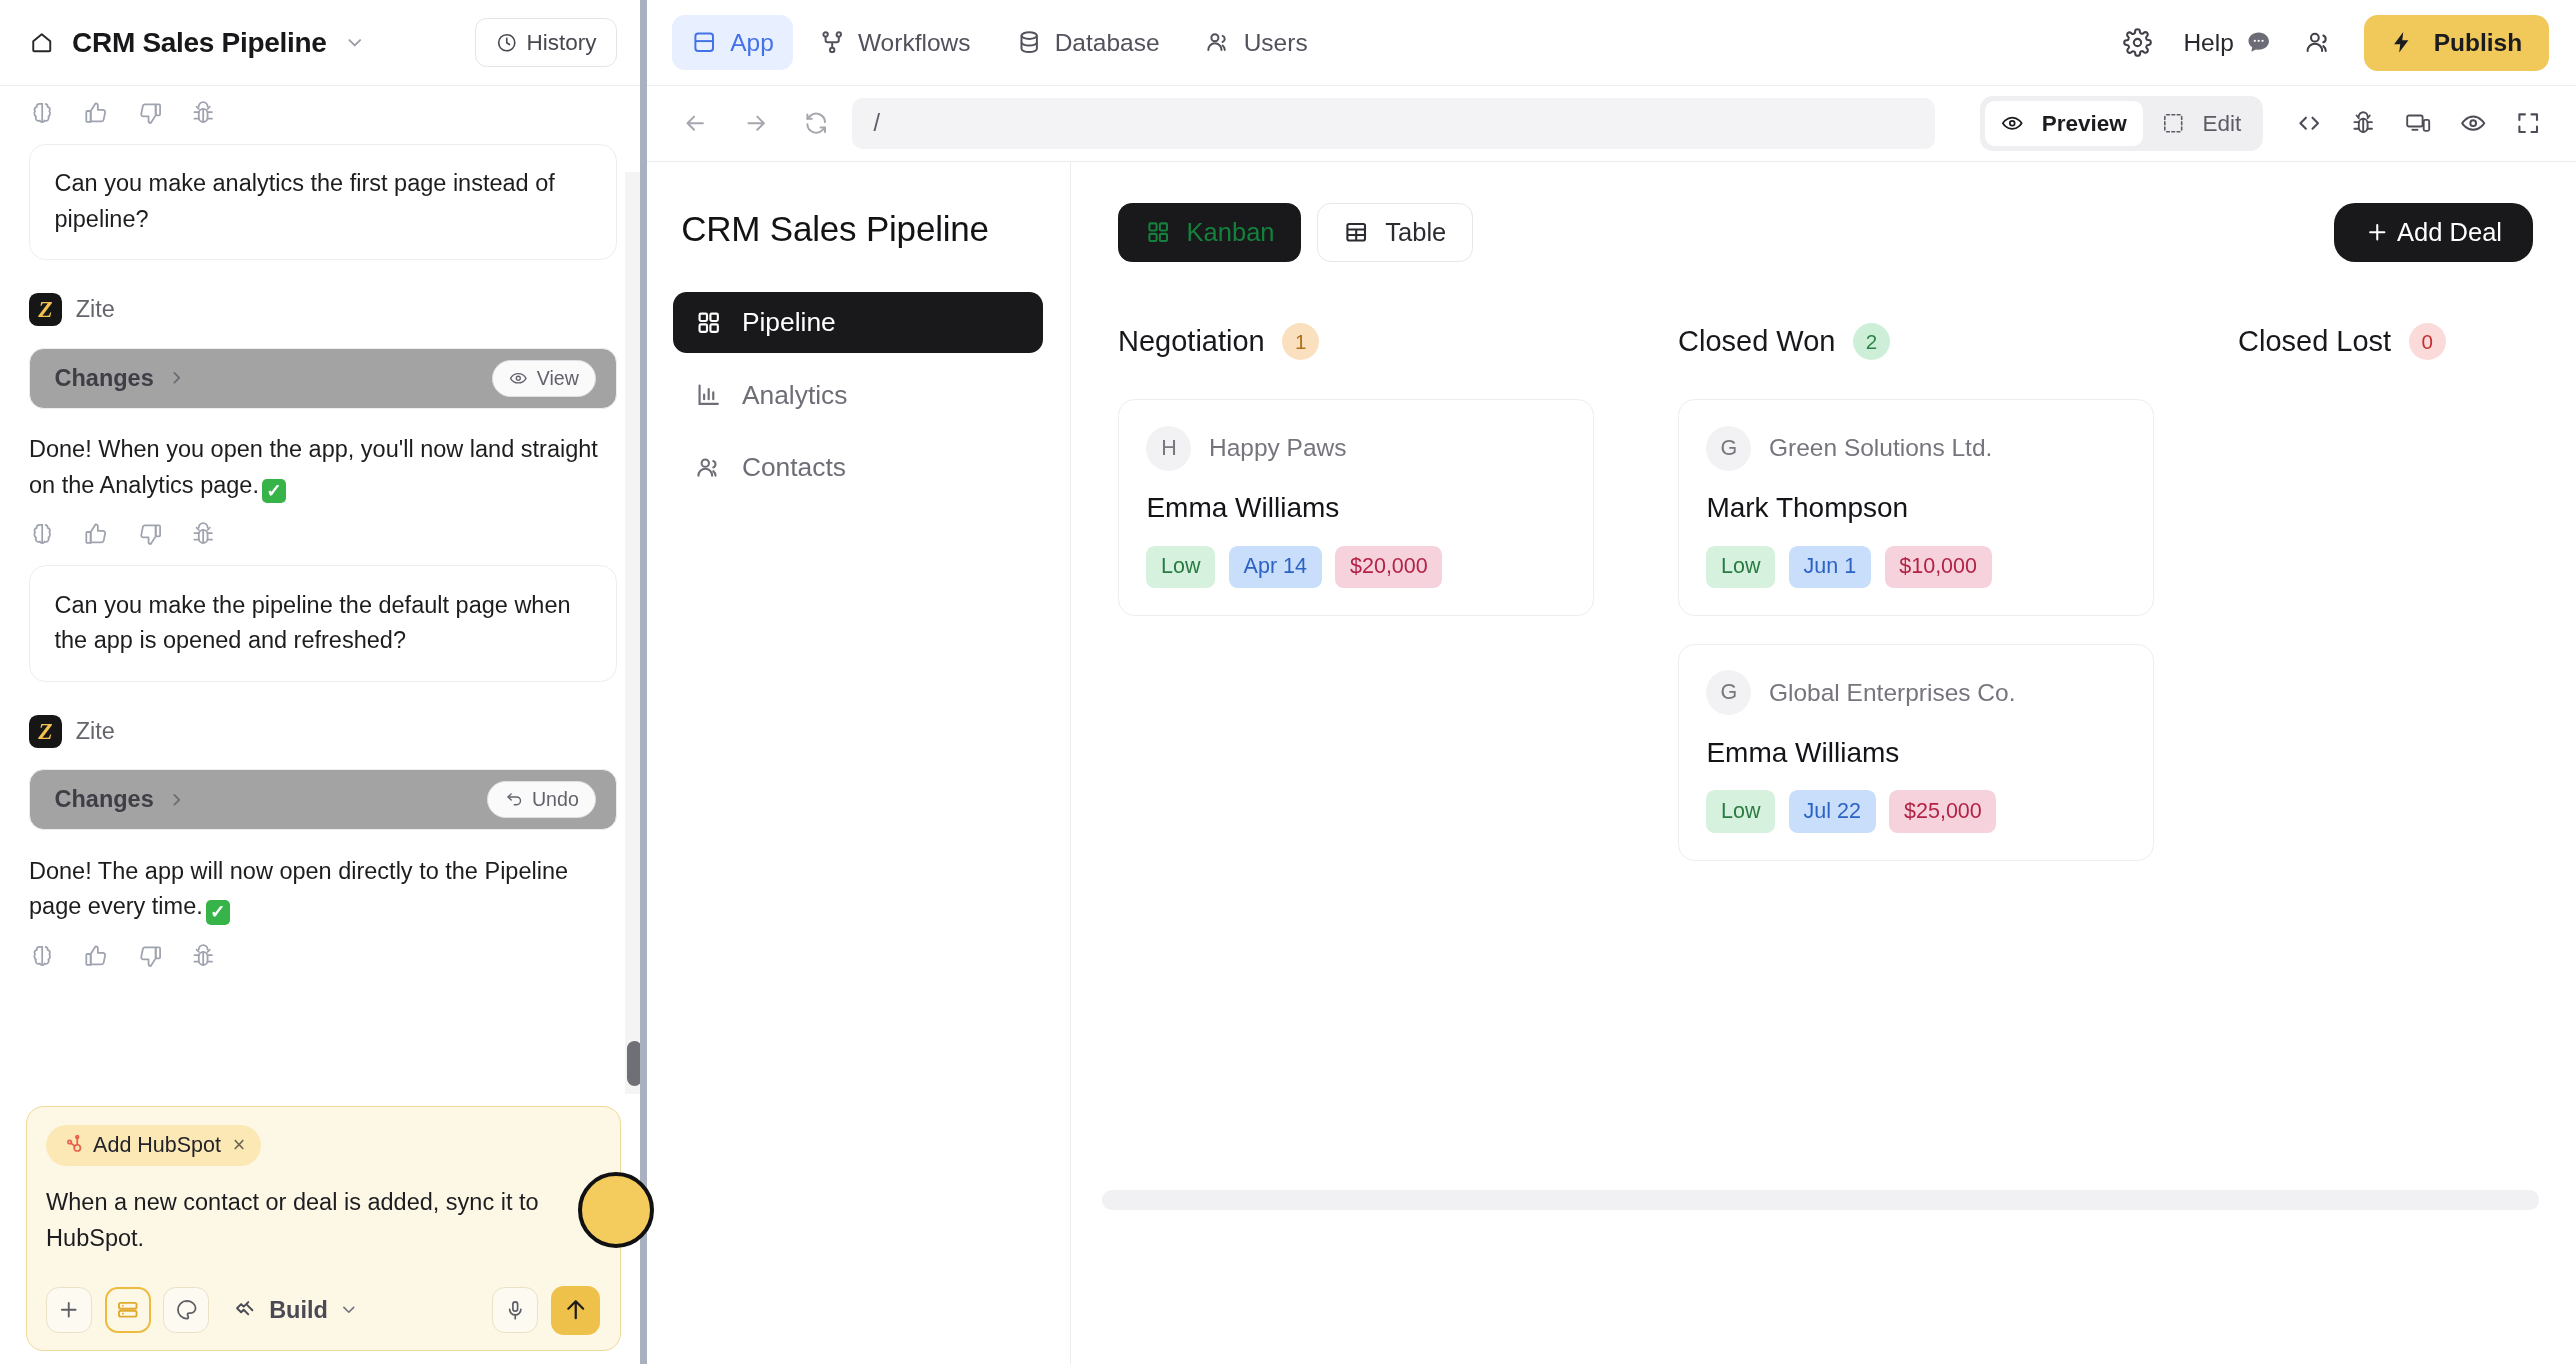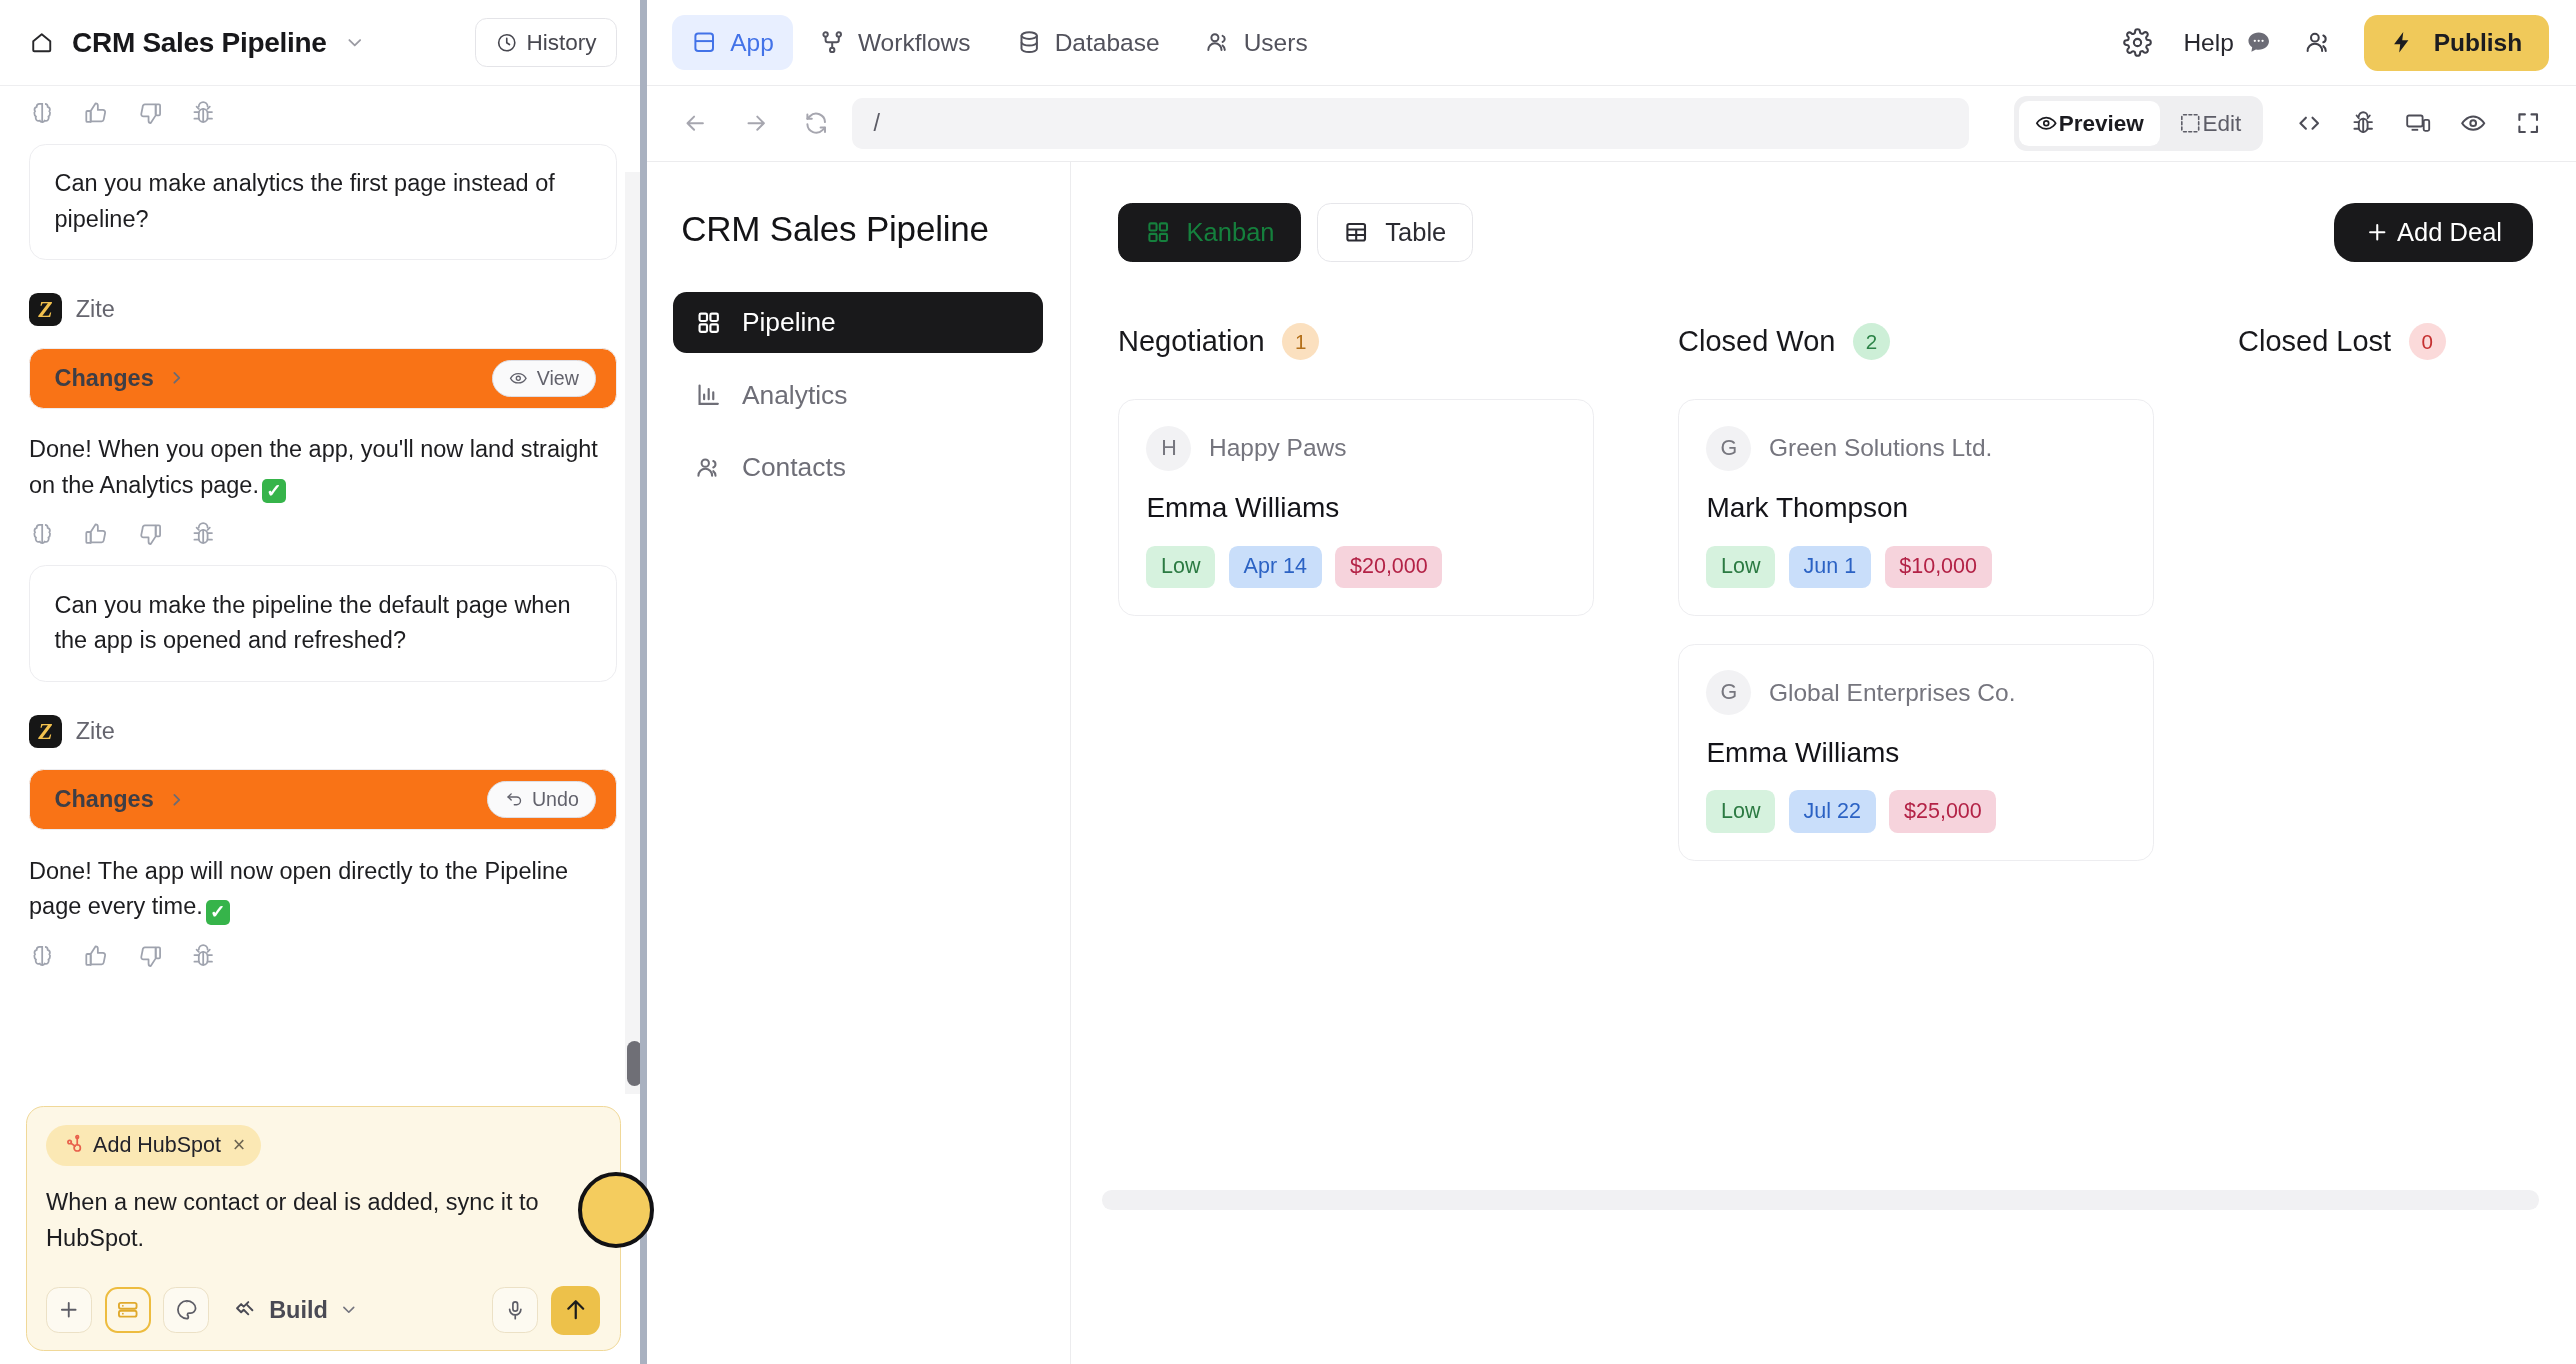--- a/index.html
+++ b/index.html
@@ -57,21 +57,21 @@
   }
   .agent-row { display: flex; align-items: center; gap: 13.7px; margin-bottom: 21.5px; }
   .zite-logo {
     width: 33px; height: 33px; border-radius: 8.8px; background: #161616;
     display: flex; align-items: center; justify-content: center;
     color: #f2c14e; font-size: 23.5px; font-weight: bold;
     font-style: italic; font-family: "Liberation Serif", serif;
   }
   .agent-name { font-size: 23.5px; color: #65656e; }
   .changes-card {
-    border: 1px solid #ededf0; border-radius: 14.7px; background: #f97316;
+    border: 1px solid #ededf0; border-radius: 14.7px; background: #a3a3a3;
     height: 61px; display: flex; align-items: center;
     padding: 0 19.6px 0 24.5px; margin-bottom: 23.5px;
   }
   .changes-label { font-size: 23.5px; color: #3e3e46; font-weight: bold; }
   .changes-card .chev { width: 19.6px; height: 19.6px; color: #6b6b74; margin-left: 13.7px; display:flex;}
   .pill-btn {
     margin-left: auto; display: flex; align-items: center; gap: 8.8px;
     border: 1px solid #dedee4; border-radius: 978px;
     height: 37px; padding: 0 16.6px; background: #fafafb;
     color: #62626c; font-size: 19.6px; white-space: nowrap;
@@ -189,21 +189,21 @@
   .url-input {
     flex: 1 1 auto; height: 51px; background: #f3f3f5; border-radius: 10.8px;
     display: flex; align-items: center; padding: 0 21.5px;
     font-size: 23.5px; color: #5c5c66; margin-right: 35px;
   }
   .seg {
     display: flex; align-items: center; background: #efeff1;
     border-radius: 12.7px; padding: 4.9px; gap: 2px; margin-right: 13.7px;
   }
   .seg-item {
-    display: flex; align-items: center; gap: 1px;
+    display: flex; align-items: center; gap: 18px;
     height: 45px; padding: 0 16.6px; border-radius: 9.8px;
     font-size: 22.5px; color: #5d5d67;
   }
   .seg-item svg { width: 22.5px; height: 22.5px; }
   .seg-item.on { background: #fff; color: #1b1b20; font-weight: bold; }
   .tool-ico { width: 45px; height: 45px; display:flex; align-items:center; justify-content:center; color:#4d4d57; }
   .tool-ico svg { width: 26.4px; height: 26.4px; }
 
   
   .preview { flex: 1 1 auto; display: flex; background: #fff; min-height: 0; position: relative; }

